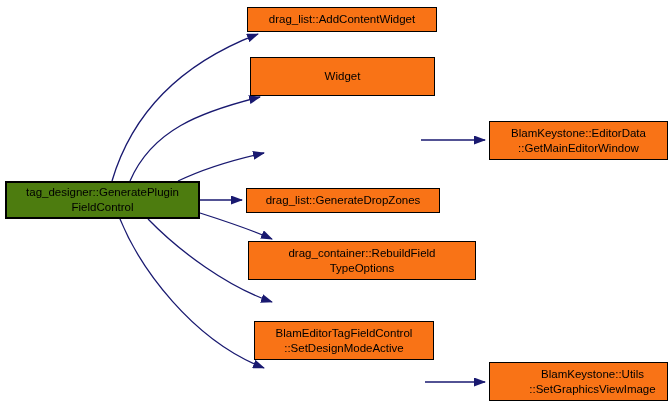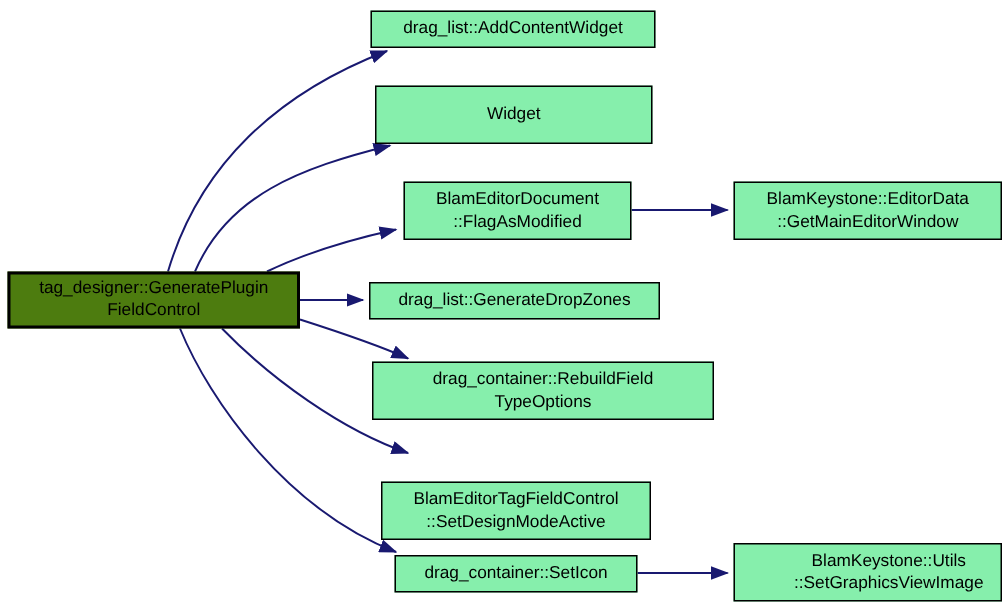--- a/index.html
+++ b/index.html
@@ -18,21 +18,21 @@
   .edges-layer {
     position: absolute;
     left: 0;
     top: 0;
     width: 671px;
     height: 410px;
   }
   .node {
     position: absolute;
     box-sizing: border-box;
-    background: #86efac;
+    background: #f97316;
     border: 1px solid #000000;
     color: #000000;
     font-size: 11.5px;
     line-height: 15px;
     text-align: center;
     display: flex;
     flex-direction: column;
     justify-content: center;
     align-items: center;
     white-space: nowrap;
@@ -77,46 +77,39 @@
   </div>
 
   <div class="node" style="left:247px; top:7px; width:190px; height:25px;">
     <span class="line">drag_list::AddContentWidget</span>
   </div>
 
   <div class="node" style="left:250px; top:57px; width:185px; height:39px;">
     <span class="line">Widget</span>
   </div>
 
-  <div class="node" style="left:269px; top:121px; width:152px; height:39px;">
-    <span class="line">BlamEditorDocument</span>
-    <span class="line">::FlagAsModified</span>
-  </div>
 
   <div class="node" style="left:489px; top:121px; width:179px; height:39px;">
     <span class="line">BlamKeystone::EditorData</span>
     <span class="line">::GetMainEditorWindow</span>
   </div>
 
   <div class="node" style="left:246px; top:188px; width:194px; height:25px;">
     <span class="line">drag_list::GenerateDropZones</span>
   </div>
 
   <div class="node" style="left:248px; top:241px; width:228px; height:39px;">
     <span class="line">drag_container::RebuildField</span>
     <span class="line">TypeOptions</span>
   </div>
 
   <div class="node" style="left:254px; top:304px; width:180px; height:39px;margin-top:17px;">
     <span class="line">BlamEditorTagFieldControl</span>
     <span class="line">::SetDesignModeActive</span>
   </div>
 
-  <div class="node" style="left:263px; top:370px; width:162px; height:25px;">
-    <span class="line">drag_container::SetIcon</span>
-  </div>
 
   <div class="node" style="left:489px; top:362px; width:179px; height:39px;padding-left:28px;">
     <span class="line">BlamKeystone::Utils</span>
     <span class="line">::SetGraphicsViewImage</span>
   </div>
 
 </div>
 
 </body></html>

